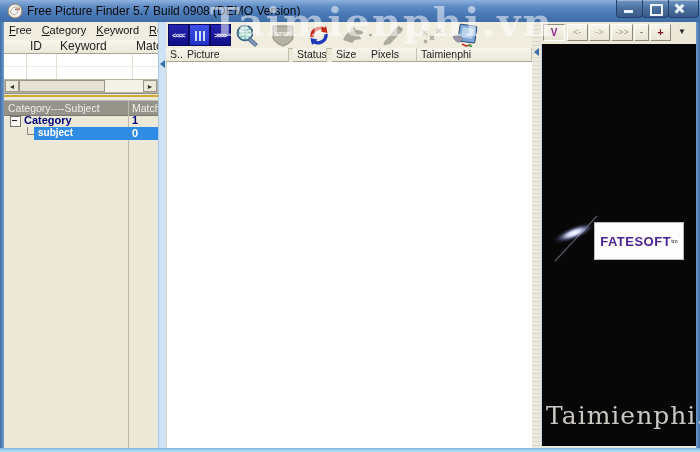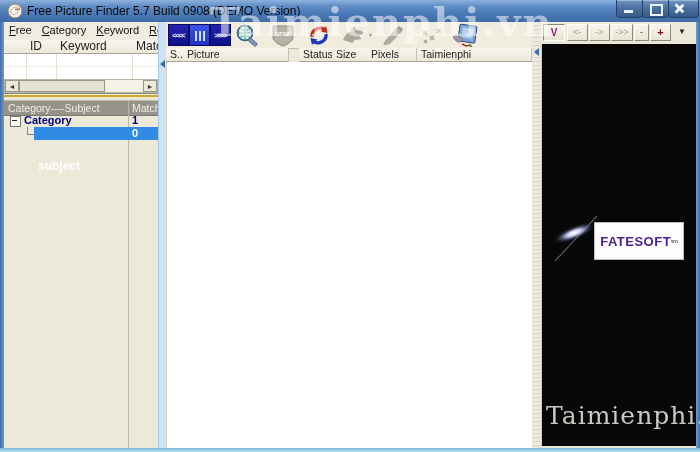--- a/index.html
+++ b/index.html
@@ -50,21 +50,21 @@
     border-top:1px solid #b8b5aa;border-bottom:1px solid #7c7a70;}
   .treeheader .t1{position:absolute;left:4px;top:1px;font-size:10.5px;color:#efeee6;}
   .treeheader .t2{position:absolute;left:128px;top:1px;font-size:10.5px;color:#efeee6;}
   .tree-divider{left:128px;top:100px;width:1px;height:348px;background:#bcb8a8;}
   .expander{left:10px;top:116px;width:9px;height:9px;background:#fff;border:1px solid #7a7668;}
   .expander .minus{position:absolute;left:1px;top:3px;width:5px;height:1px;background:#222;}
   .cat-label{left:24px;top:114px;font-size:11px;font-weight:bold;color:#00007e;}
   .cat-match{left:132px;top:114px;font-size:11px;font-weight:bold;color:#00007e;}
   .connector{left:27px;top:127px;width:6px;height:7px;border-left:1px solid #8a8678;border-bottom:1px solid #8a8678;}
   .sel-row{left:34px;top:127px;width:124px;height:13px;background:#2f8be4;}
-  .subj-label{left:38px;top:127px;font-size:12px;font-weight:bold;color:#fff;z-index:2;margin-top:32px;}
+  .subj-label{left:38px;top:127px;font-size:10px;font-weight:bold;color:#fff;z-index:2;}
   .subj-match{left:132px;top:127px;font-size:11px;font-weight:bold;color:#fff;z-index:2;}
   
   .splitter1{left:158px;top:22px;width:8px;height:426px;background:#cfe3f6;border-left:1px solid #aac6e4;box-sizing:border-box;}
   .splitter2{left:532px;top:22px;width:9px;height:426px;
     background:repeating-linear-gradient(180deg,#eceadf 0 3px,#dcd9cb 3px 4px);}
   .split-arrow-l{width:0;height:0;border-top:4px solid transparent;border-bottom:4px solid transparent;border-right:5px solid #3a6ea5;}
   
   .toolbar{left:166px;top:22px;width:366px;height:26px;background:#f0edde;border-bottom:1px solid #c0bcac;}
   .navbtn{top:24px;width:21px;height:22px;border:1px solid #09095e;color:#fff;
     font-size:7px;font-weight:bold;letter-spacing:-1px;text-align:center;line-height:22px;
@@ -218,21 +218,21 @@
 <svg class="abs toolicon" style="left:450px;width:32px" viewBox="0 0 32 25">
   <rect x="9" y="2" width="17" height="17" rx="1.5" fill="#7ea6d6" stroke="#2c4a74" transform="rotate(8 17 10)"></rect>
   <rect x="12" y="5" width="11" height="10" fill="#b8d2ec" transform="rotate(8 17 10)"></rect>
   <path d="M12 21 l4 2 5 -1" stroke="#c42a1a" stroke-width="1.6" fill="none"></path>
   <path d="M18 22 l4 1.5" stroke="#2a9a3a" stroke-width="1.6" fill="none"></path>
   <path d="M3 14 q3 -3 7 -1 l3 3 -3 3 q-4 1 -7 -5z" fill="#9a96a8" stroke="#6a667a" stroke-width=".6"></path>
 </svg>
 
 <div class="abs listheader-cell" style="left:166px;width:13px">S...</div>
 <div class="abs listheader-cell" style="left:183px;width:101px">Picture</div>
-<div class="abs listheader-cell" style="left:299px;width:29px">Status</div>
+<div class="abs listheader-cell" style="left:293px;width:29px">Status</div>
 <div class="abs listheader-cell" style="left:332px;width:39px">Size</div>
 <div class="abs listheader-cell" style="left:367px;width:45px">Pixels</div>
 <div class="abs listheader-cell" style="left:417px;width:110px">Taimienphi</div>
 <div class="abs listbody"></div>
 
 <div class="abs splitter2">
   <div class="split-arrow-l" style="position:absolute;left:2px;top:26px"></div>
 </div>
 
 <div class="abs rstrip"></div>

